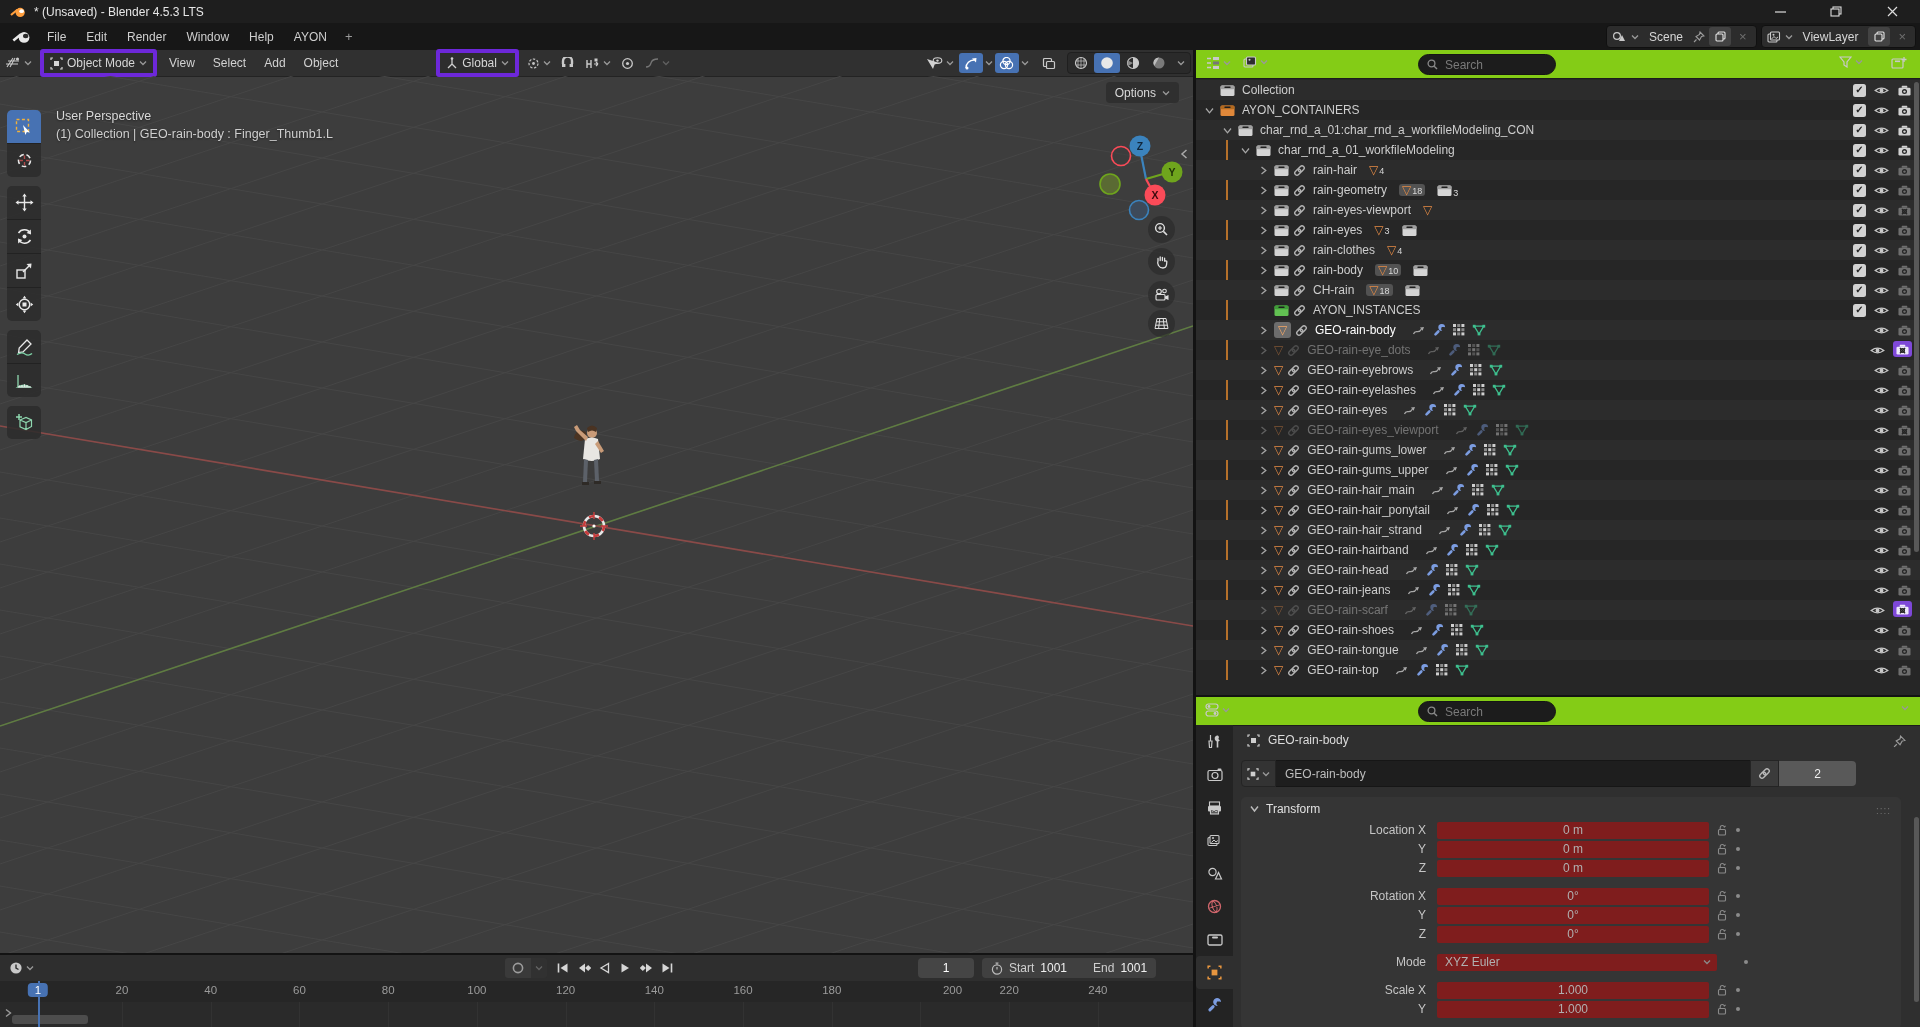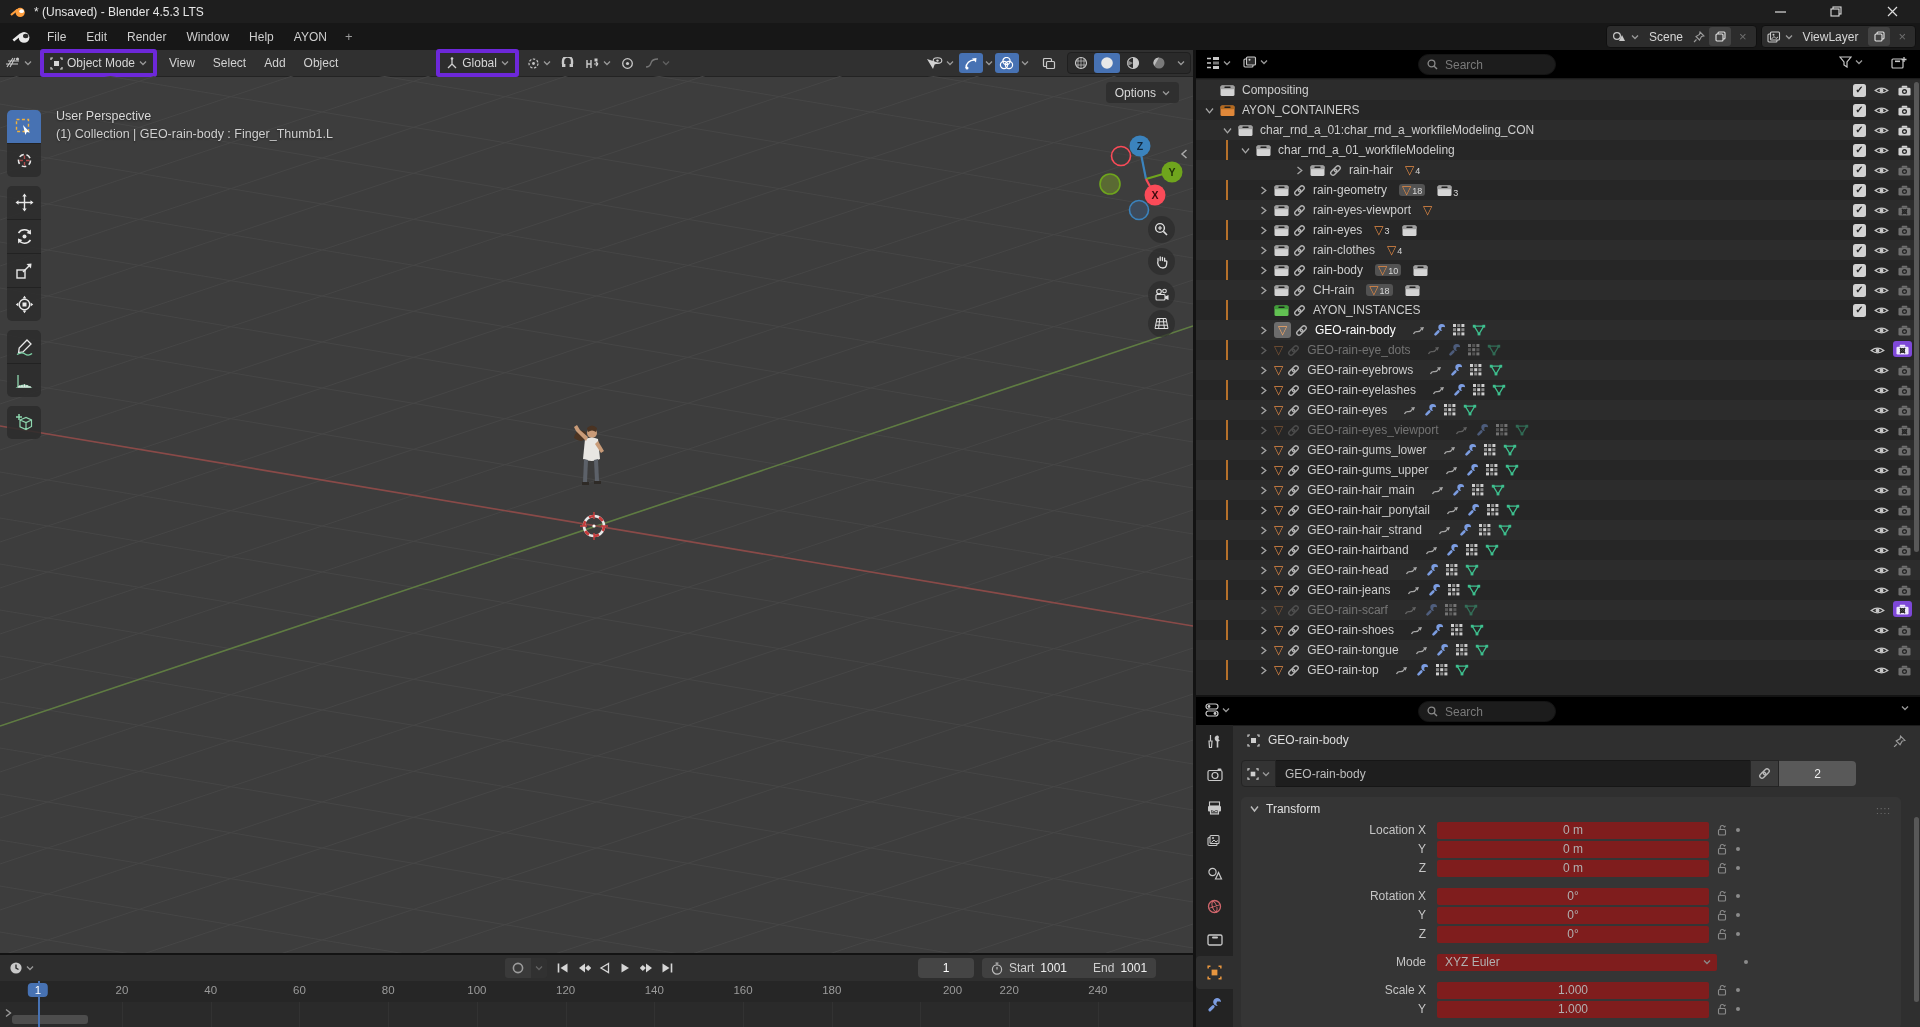--- a/index.html
+++ b/index.html
@@ -54,21 +54,21 @@
   .tool-btn.last{border-radius:0 0 5px 5px;border-bottom:none;}
   .tool-btn.solo{border-radius:5px;border-bottom:none;}
   .tool-btn.active{background:#4772b3;}
   .tool-gap{height:9px;}
   .nav-ball-btn{position:absolute;width:27px;height:27px;border-radius:50%;background:rgba(42,42,42,.65);
                 display:flex;align-items:center;justify-content:center;}
   .collapse-chev{position:absolute;color:#9a9a9a;}
 
   
   .outliner{position:absolute;left:1196px;top:50px;width:724px;height:645px;background:#262626;}
-  .panel-hdr{position:absolute;left:0;top:0;width:100%;height:28px;background:#000000;border-bottom:1px solid #1c1c1c;}
+  .panel-hdr{position:absolute;left:0;top:0;width:100%;height:28px;background:#84cc16;border-bottom:1px solid #1c1c1c;}
   .search-box{position:absolute;display:flex;align-items:center;background:#1c1c1c;border:1px solid #151515;
               border-radius:11px;height:19px;padding:0 8px;gap:5px;}
   .search-box input{background:transparent;border:none;outline:none;color:#bdbdbd;width:100px;
                     font-family:"Liberation Sans",sans-serif;font-size:12px;}
   .search-box input::placeholder{color:#7a7a7a;}
   .ol-tree{position:absolute;left:0;top:28px;width:724px;height:617px;padding-top:2px;overflow:hidden;}
   .ol-row{position:relative;height:20px;display:flex;align-items:center;}
   .ol-row.lit{background:#2c2c2c;}
   .ol-left{display:flex;align-items:center;gap:4px;}
   .ol-left.grayed{opacity:.45;}
@@ -655,21 +655,21 @@
     <div class="ol-row lit">
           <div class="ol-left" style="padding-left: 6px;">
             <div class="exp"></div>
             <div>
               <svg width="15" height="13" viewBox="0 0 15 13">
                 <rect x="0.5" y="1.5" width="14" height="10.5" rx="1.5" fill="#d4d4d4"></rect>
                 <rect x="0.5" y="1.5" width="14" height="3.8" rx="1.5" fill="#9f9f9f"></rect>
                 <rect x="4.3" y="2.4" width="6.4" height="1.7" rx="0.8" fill="#1f1f1f"></rect>
               </svg>
             </div>
-            <div class="ol-label">Compositing</div>
+            <div class="ol-label">Collection</div>
           </div>
           <div class="ol-ctrl">
             <div class="cb">✓</div>
             <div>
               <svg width="15" height="11" viewBox="0 0 15 11">
                 <path d="M1.2,5.5 Q7.5,0.8 13.8,5.5 Q7.5,10.2 1.2,5.5 Z" fill="none" stroke="#c8c8c8" stroke-width="1.3"></path>
                 <circle cx="7.5" cy="5.5" r="1.9" fill="#c8c8c8"></circle>
               </svg>
             </div>
             <div>
@@ -778,21 +778,21 @@
               <svg width="15" height="13" viewBox="0 0 16 14">
                 <path d="M5,4 L5,2.6 Q5,2 5.6,2 L10.4,2 Q11,2 11,2.6 L11,4 Z" fill="#d2d2d2"></path>
                 <rect x="1.5" y="4" width="13" height="8.5" rx="1.5" fill="#d2d2d2"></rect>
                 <circle cx="8" cy="8.2" r="2.7" fill="#262626"></circle>
                 <circle cx="8" cy="8.2" r="1.3" fill="#d2d2d2"></circle>
               </svg>
             </div>
           </div>
         </div>
         <div class="ol-row lit">
-          <div class="ol-left" style="padding-left: 96px;">
+          <div class="ol-left" style="padding-left: 60px;">
             <div class="exp">
               <svg width="9" height="11" viewBox="0 0 9 11">
                 <polyline points="2.5,2 6.8,5.5 2.5,9" fill="none" stroke="#a6a6a6" stroke-width="1.3"></polyline>
               </svg>
             </div>
             <div>
               <svg width="15" height="13" viewBox="0 0 15 13">
                 <rect x="0.5" y="1.5" width="14" height="10.5" rx="1.5" fill="#d4d4d4"></rect>
                 <rect x="0.5" y="1.5" width="14" height="3.8" rx="1.5" fill="#9f9f9f"></rect>
                 <rect x="4.3" y="2.4" width="6.4" height="1.7" rx="0.8" fill="#1f1f1f"></rect>

